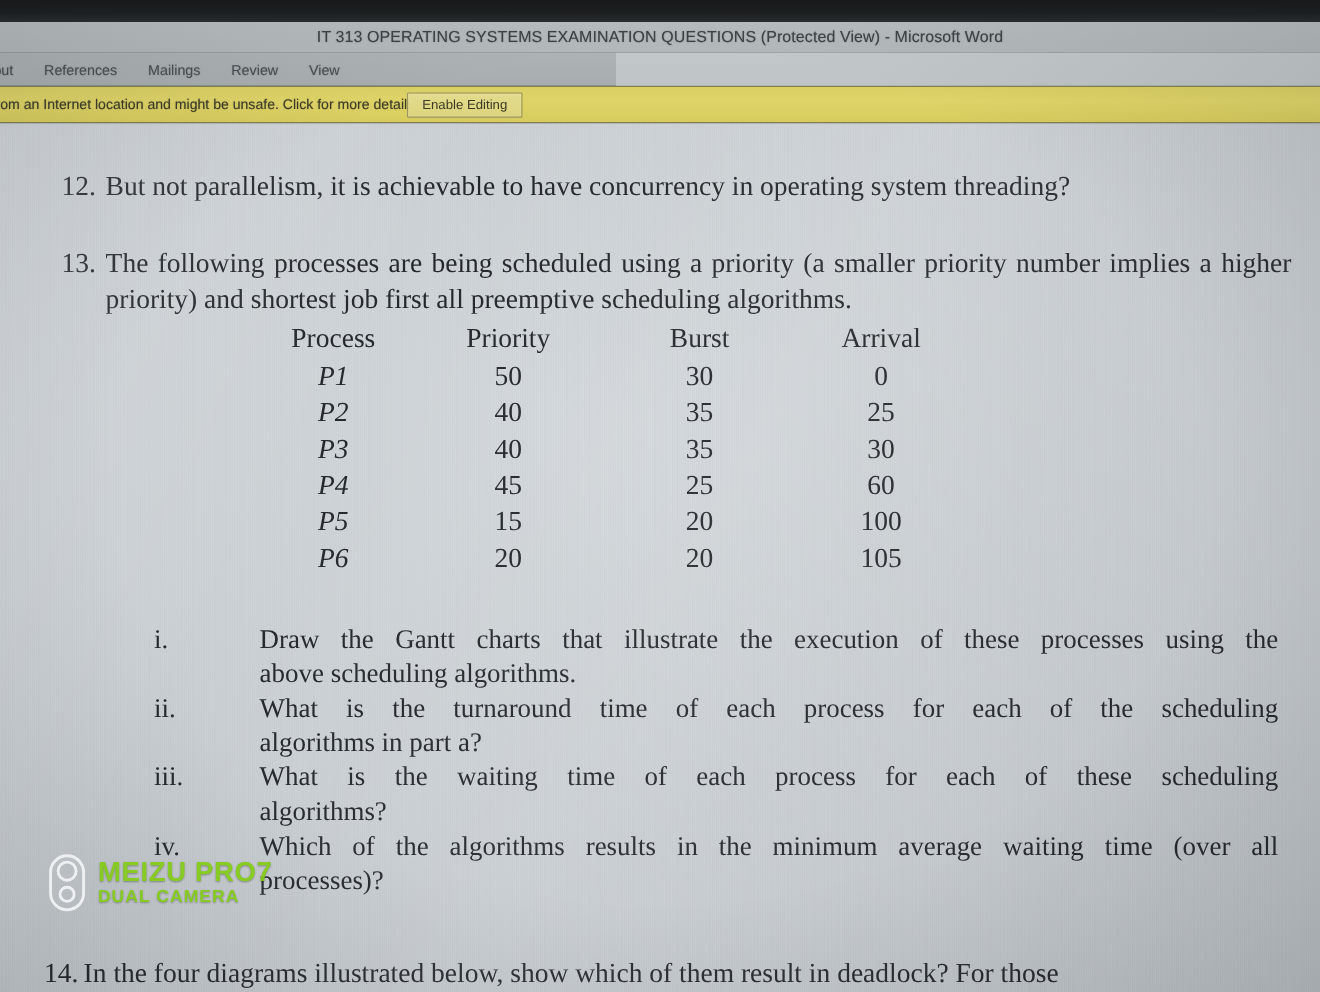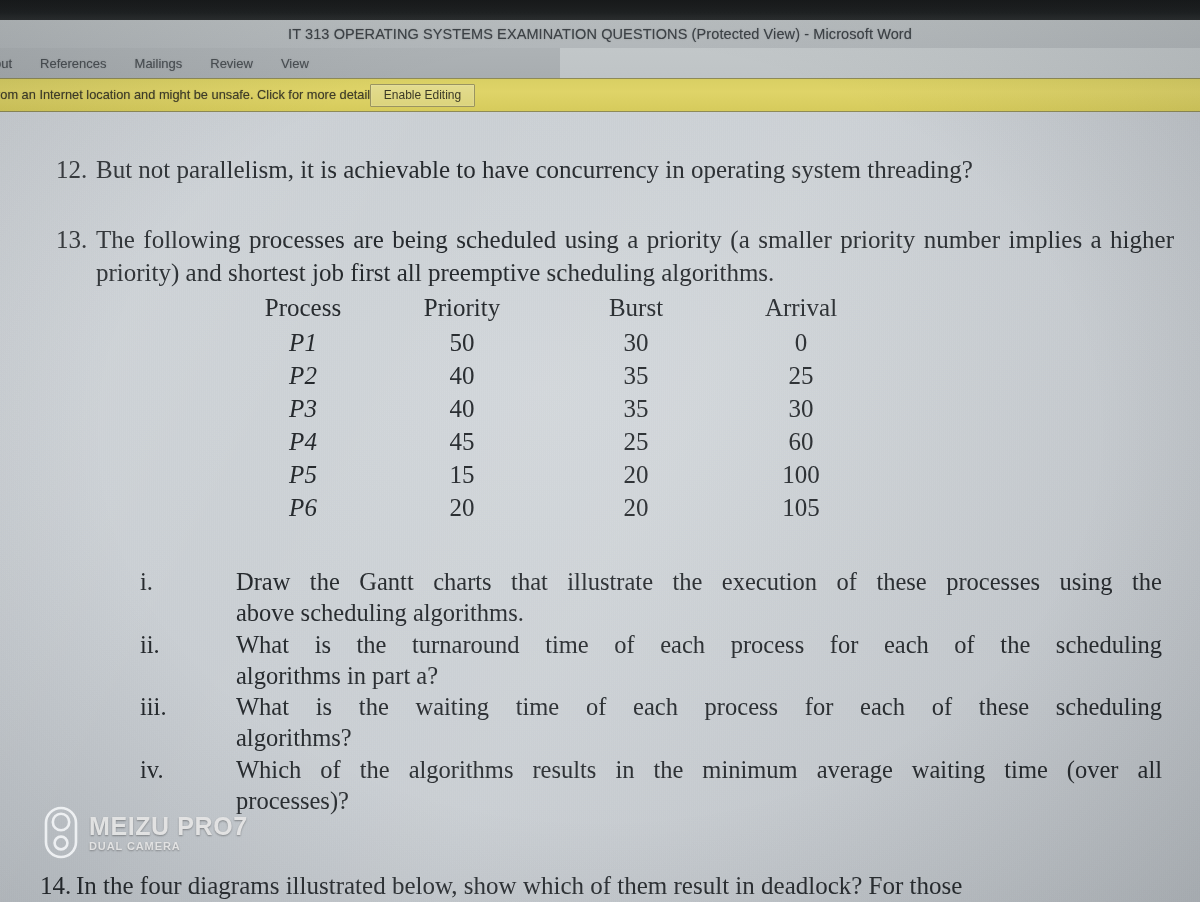--- a/index.html
+++ b/index.html
@@ -150,31 +150,31 @@
     font-family: "Liberation Serif", serif;
   }
   .sub-mark { flex: 0 0 96px; }
   .sub-text { flex: 1; text-align: justify; }
   .sub-text > span { display: block; }
   .sub-text .just { text-align: justify; text-align-last: justify; }
   .sub-text .last { text-align: left; }
 
   
   .watermark {
-    position: absolute; left: 44px; top: 806px;
+    position: absolute; left: 44px; top: 776px;
     display: flex; align-items: center;
     font-family: "Liberation Sans", sans-serif;
-    color: #e5e5e5;
+    color: #84cc16;
     text-shadow: 0 1px 2px rgba(0,0,0,.35);
     opacity: .93;
   }
   .wm-icon { width: 34px; height: 53px; margin-right: 11px; }
   .wm-lines { display: flex; flex-direction: column; justify-content: center; }
   .wm-brand { font-size: 25px; font-weight: bold; letter-spacing: .6px; line-height: 1.05; }
-  .wm-sub { font-size: 11px; font-weight: bold; letter-spacing: .9px; margin-top: 0; }
+  .wm-sub { font-size: 16px; font-weight: bold; letter-spacing: .9px; margin-top: 0; }
 
   
   .scanlines {
     position: absolute; left: 0; top: 112px; width: 1200px; height: 790px;
     background-image: repeating-linear-gradient(90deg,
       rgba(255,255,255,.035) 0px, rgba(255,255,255,.035) 1px,
       rgba(0,0,0,.025) 1px, rgba(0,0,0,.025) 2px);
     pointer-events: none;
     opacity: .5;
   }

